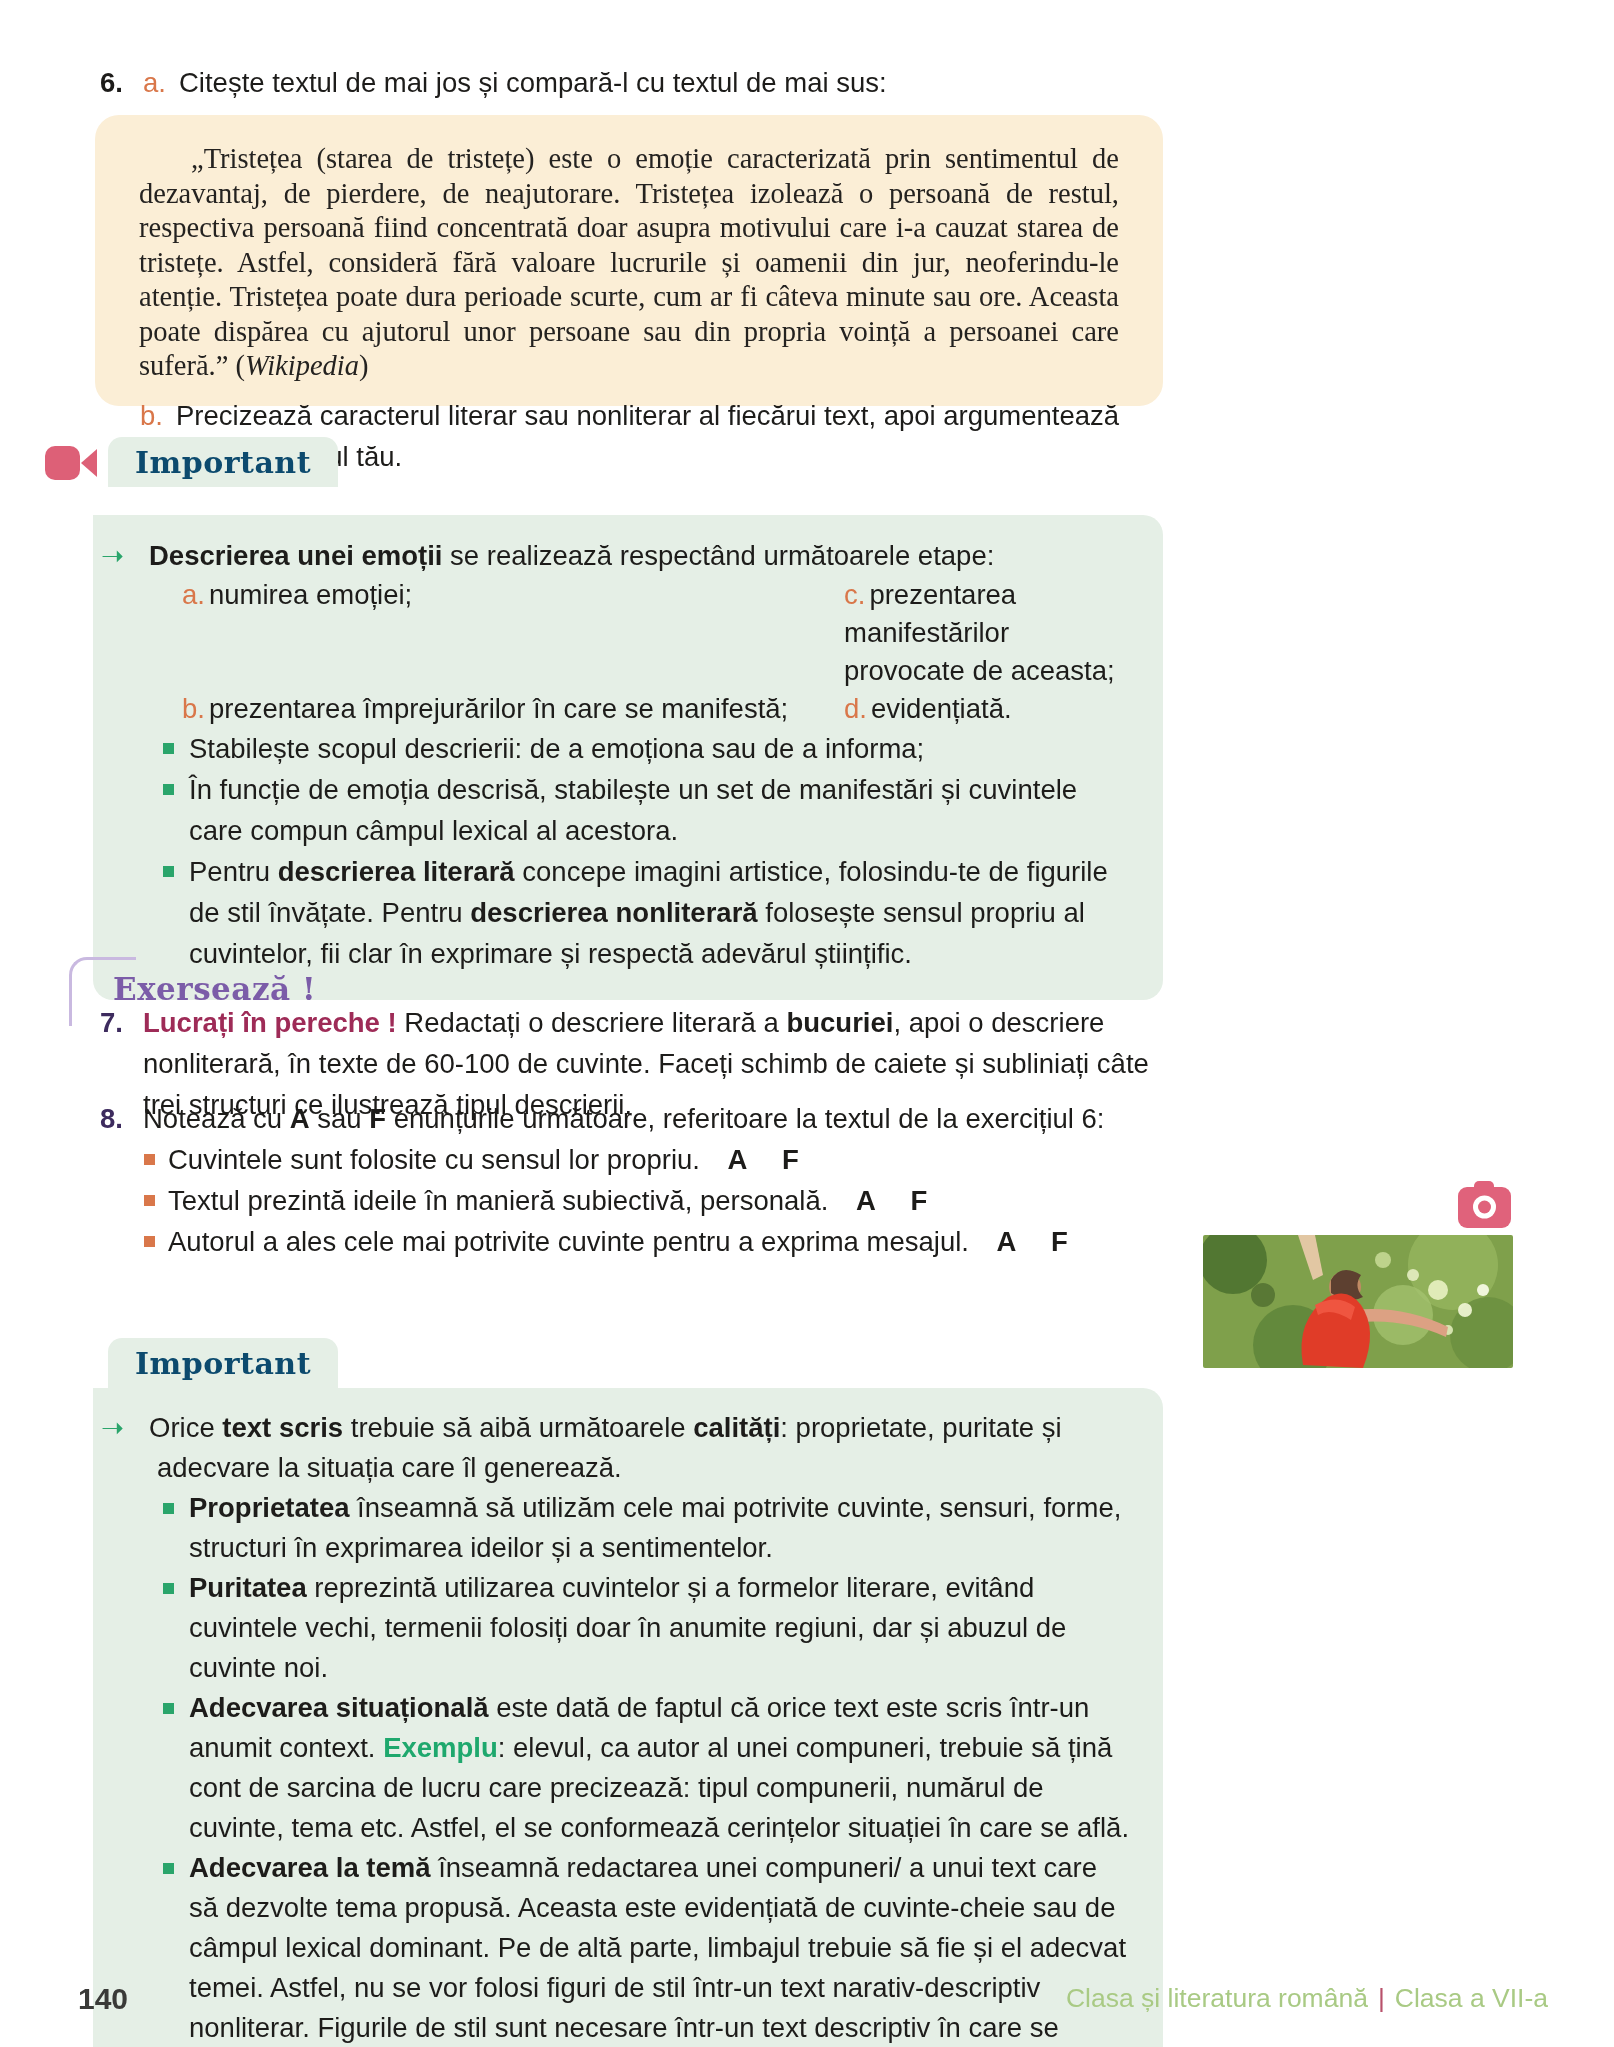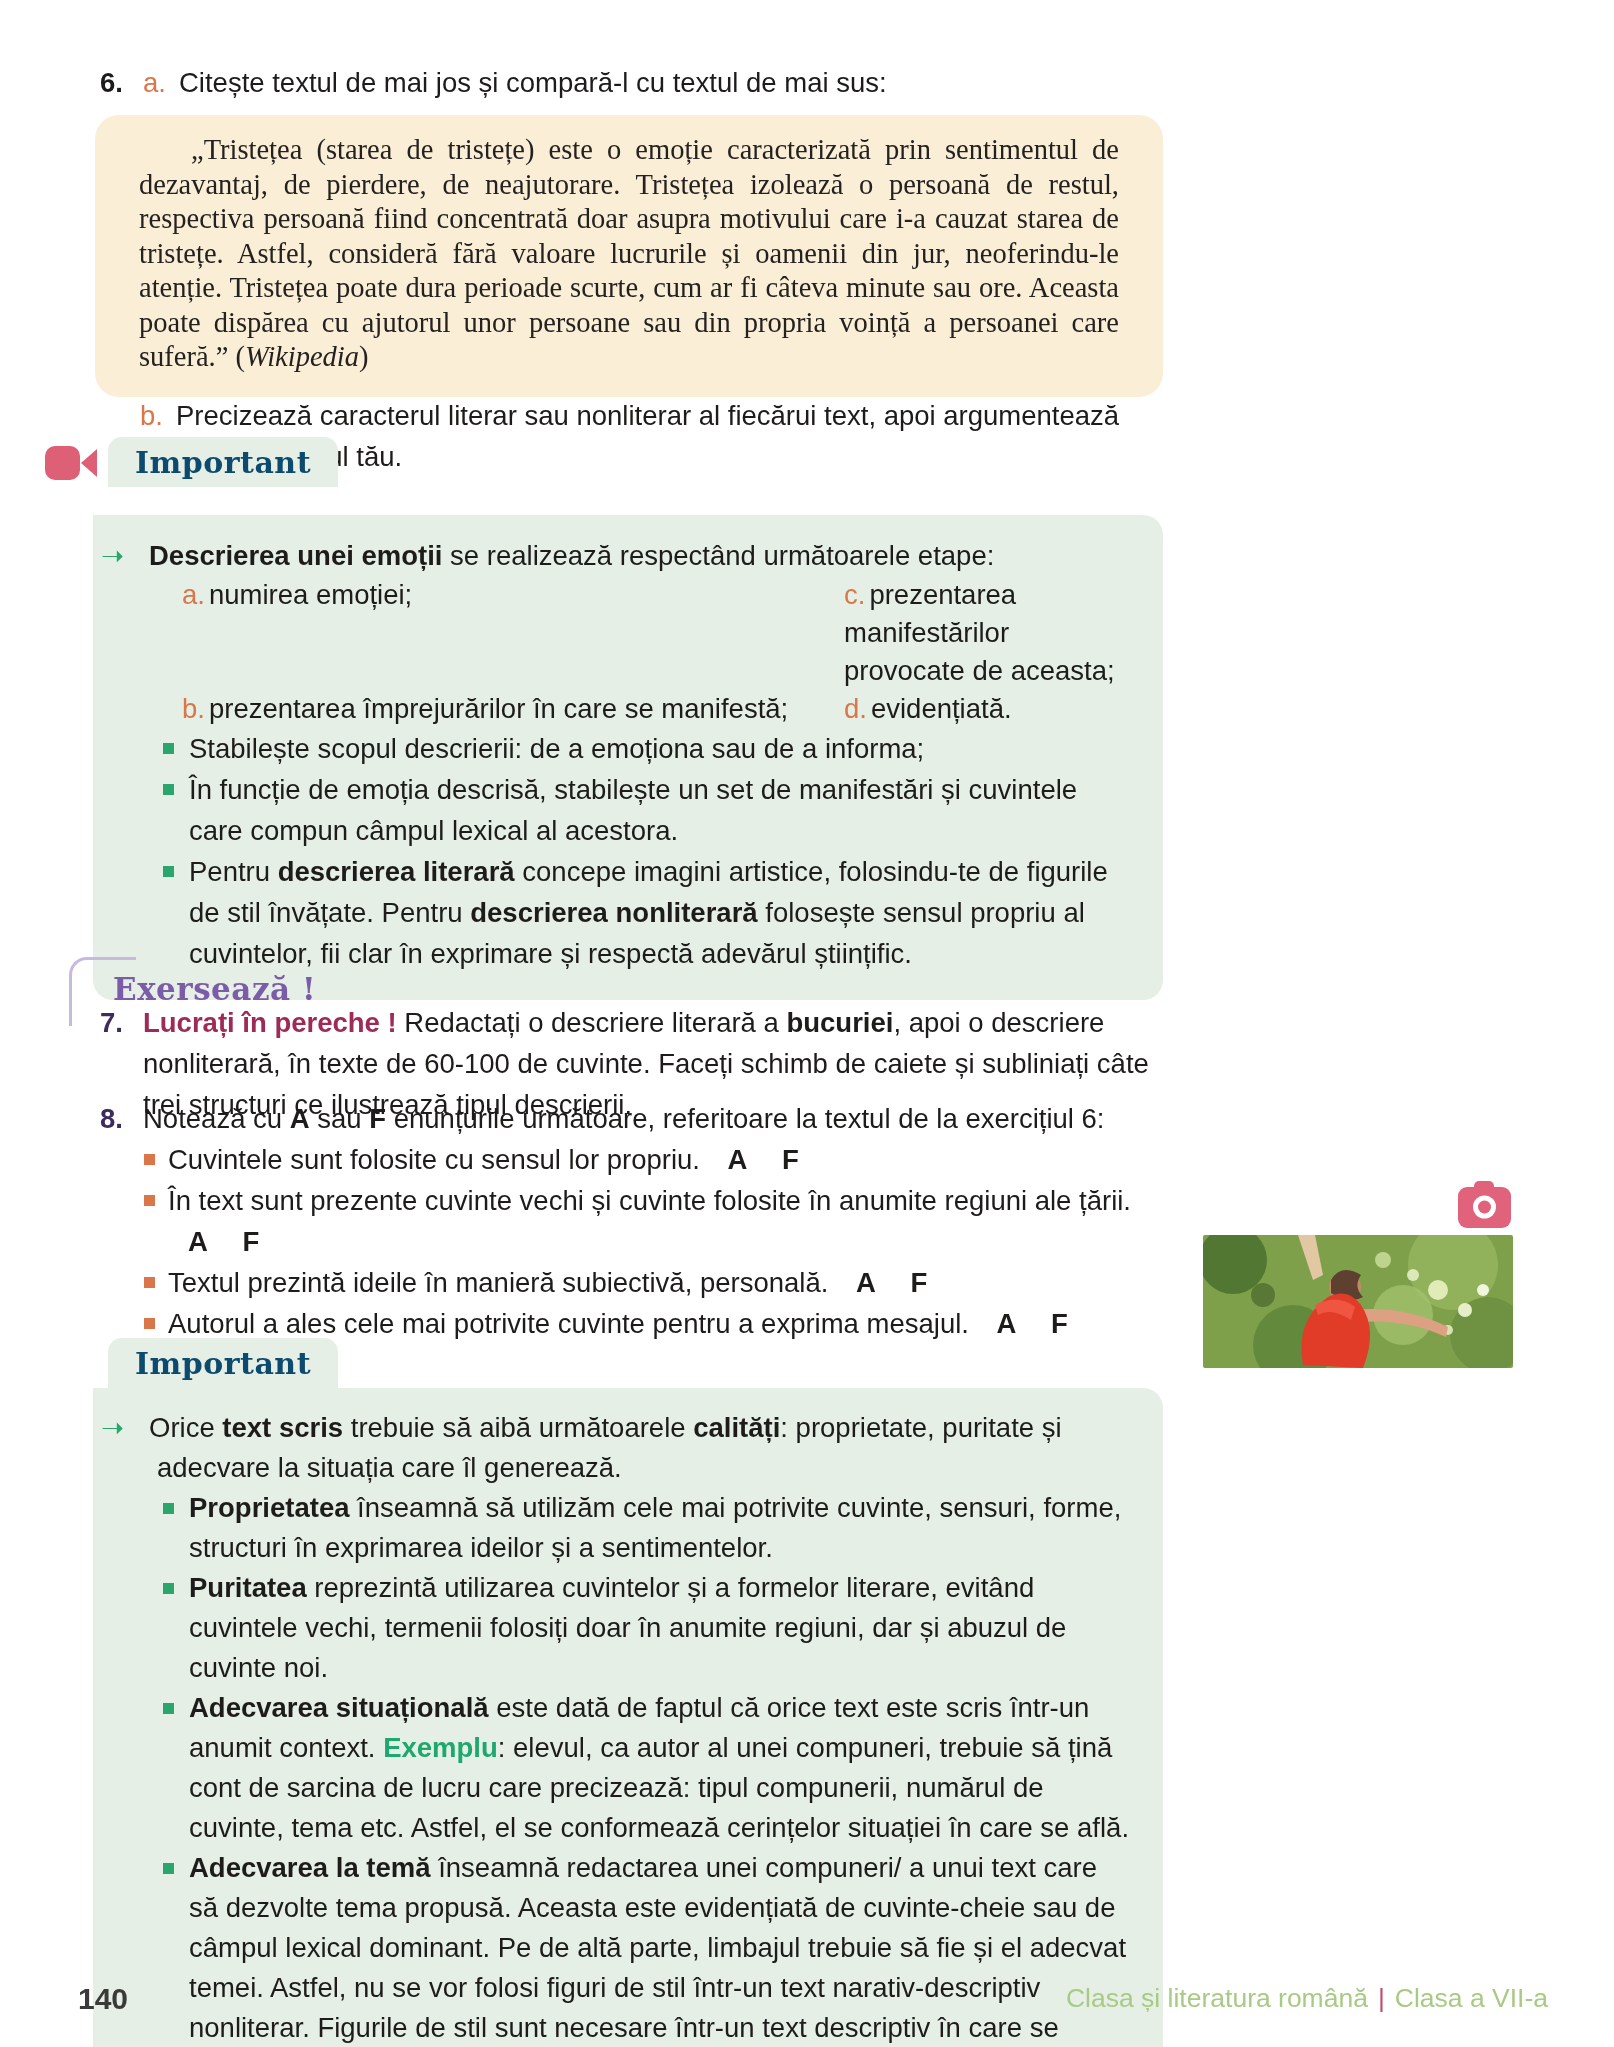--- a/index.html
+++ b/index.html
@@ -14,21 +14,21 @@
   .ex-row { display:flex; align-items:flex-start; }
   .ex-num { font-weight:bold; min-width:43px; color:#3d2b5e; }
   .ex-num.black { color:#1d1c1a; }
   .letter { color:#d9774a; min-width:36px; }
   .bold { font-weight:bold; }
 
   
   .quote-box {
     left:95px; top:115px; width:1068px;
     background:#fbeed6; border-radius:24px;
-    padding:18px 44px 22px 44px; box-sizing:border-box;
+    padding:27px 44px 22px 44px; box-sizing:border-box;
     font-family:"Liberation Serif","DejaVu Serif",serif;
     font-size:28.5px; line-height:34.5px; text-align:justify; color:#242220;
   }
   .quote-box .indent { display:inline-block; width:52px; }
   .italic { font-style:italic; }
 
   
   .imp-tab {
     position:absolute; height:50px; background:#e5efe6;
     border-radius:14px 14px 0 0; padding:0 27px; display:flex; align-items:center;
@@ -144,26 +144,20 @@
   <div class="abs ex-row" style="left:100px; top:1098px; width:1064px;">
     <span class="ex-num">8.</span>
     <div>
       <div>
         <span>Notează cu </span><span class="bold">A</span><span> sau </span><span class="bold">F</span><span> enunțurile următoare, referitoare la textul de la exercițiul 6:</span>
       </div>
       <ul class="sq-list ex8-list">
         <li>
           <span class="sq orange"></span>
           <span>Cuvintele sunt folosite cu sensul lor propriu.</span>
-          <span class="af af-a">A</span>
-          <span class="af af-f">F</span>
-        </li>
-        <li>
-          <span class="sq orange"></span>
-          <span>În text sunt prezente cuvinte vechi și cuvinte folosite în anumite regiuni ale țării.</span>
           <span class="af af-a">A</span>
           <span class="af af-f">F</span>
         </li>
         <li>
           <span class="sq orange"></span>
           <span>Textul prezintă ideile în manieră subiectivă, personală.</span>
           <span class="af af-a">A</span>
           <span class="af af-f">F</span>
         </li>
         <li>

